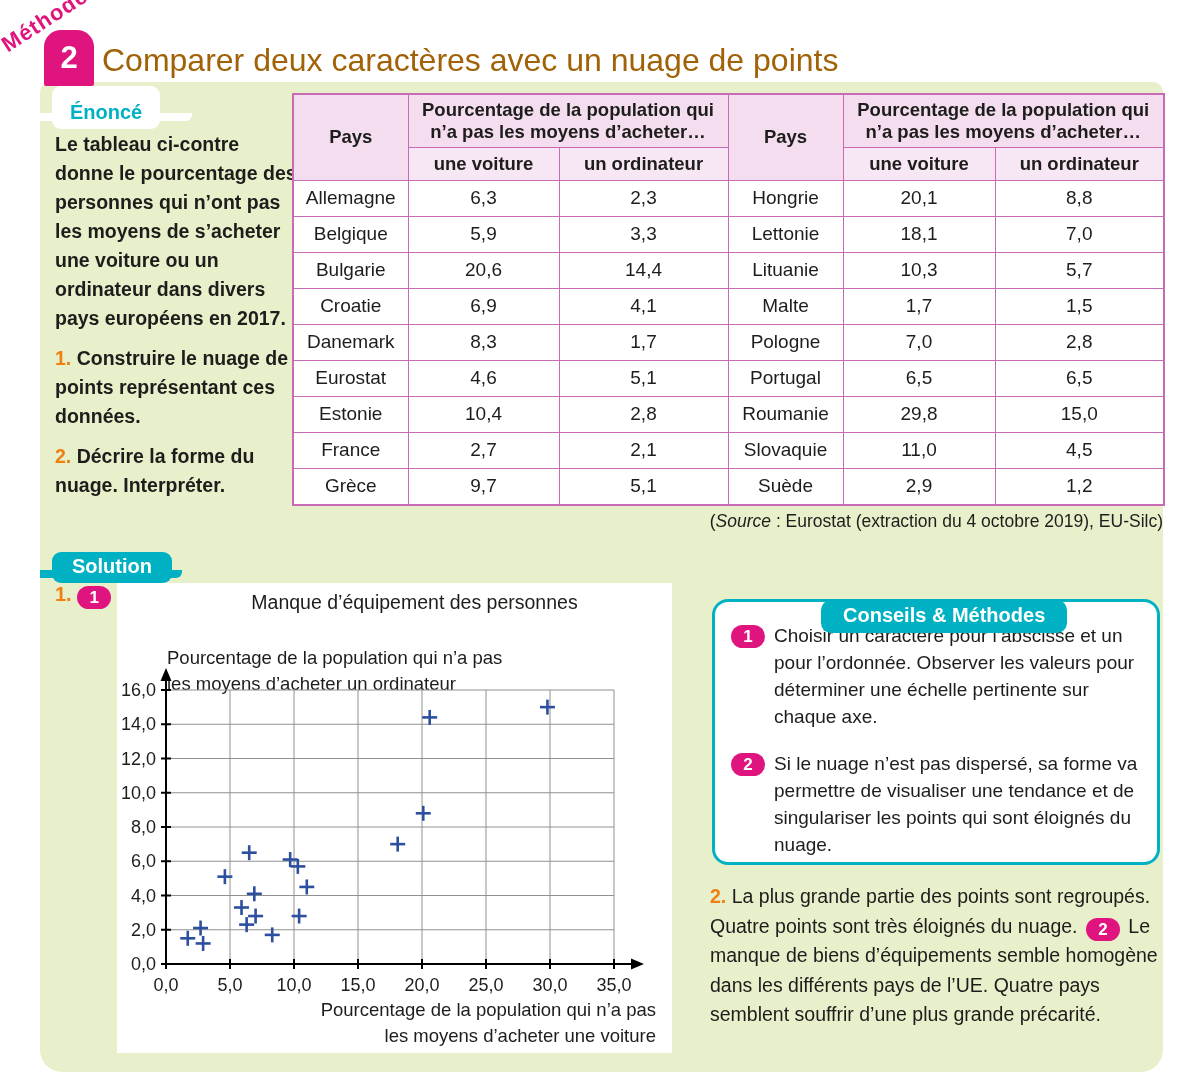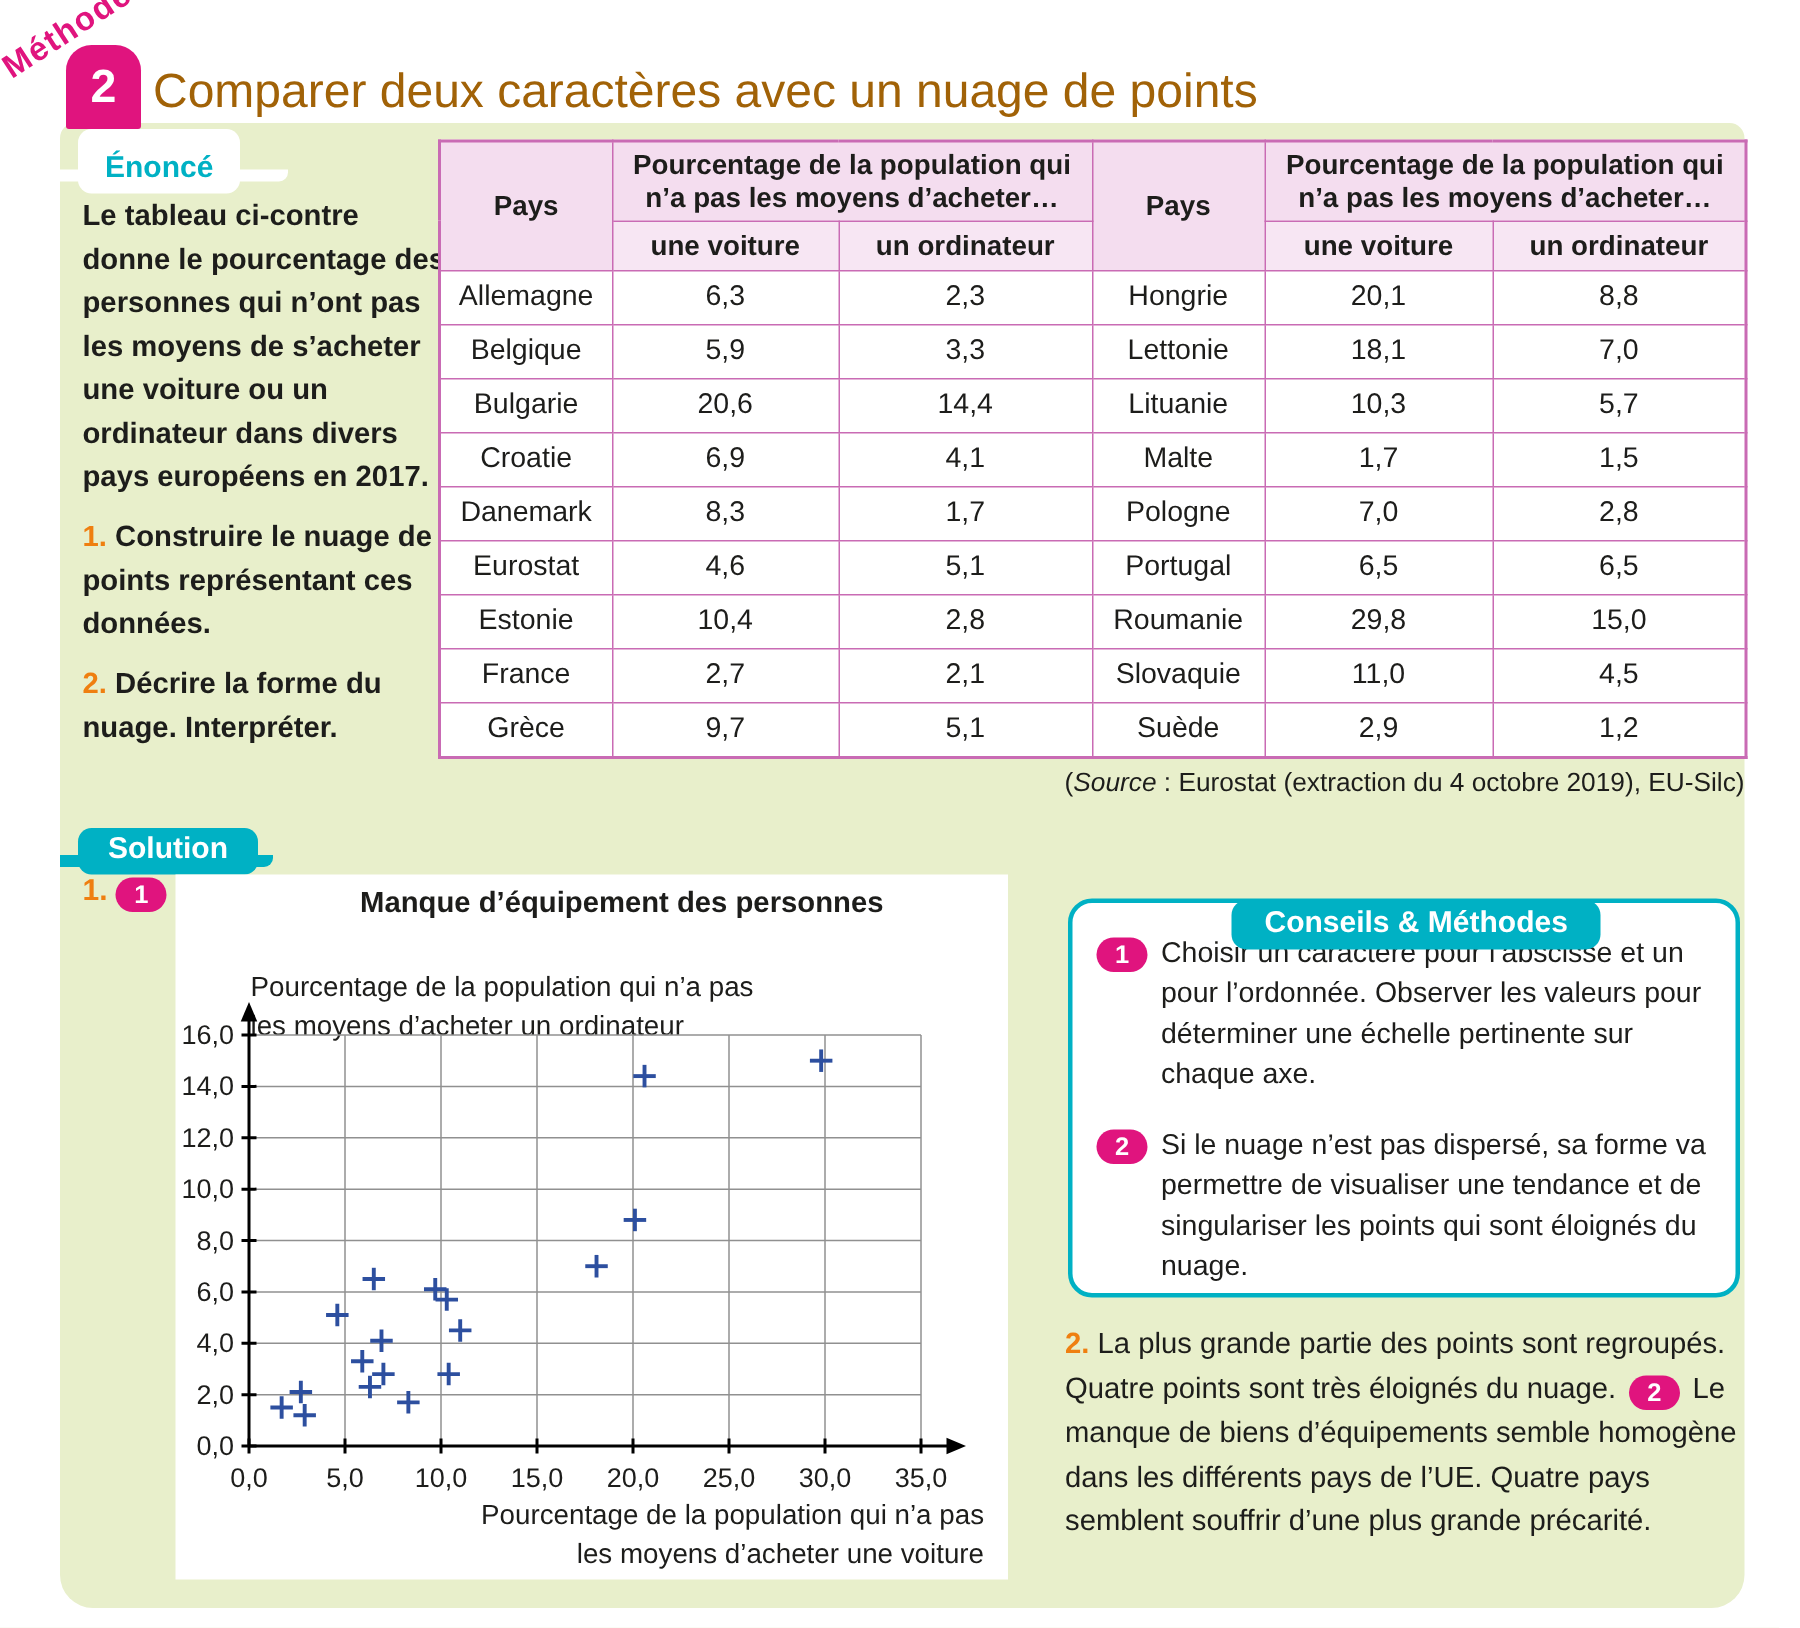--- a/index.html
+++ b/index.html
@@ -43,21 +43,21 @@
 
   .source-line{position:absolute;right:37px;top:511px;font-size:17.5px;}
 
   
   .step1{position:absolute;left:55px;top:583px;font-size:20px;}
   .pill{display:inline-block;background:#e0147e;color:#fff;font-weight:bold;font-size:17px;
     min-width:34px;height:23px;line-height:23px;border-radius:12px;text-align:center;vertical-align:-2px;}
 
   
   .chart-panel{position:absolute;left:117px;top:583px;width:555px;height:470px;background:#fff;}
-  .chart-title{position:absolute;left:45px;right:5px;top:6px;text-align:center;font-weight:bold;
+  .chart-title{position:absolute;left:45px;right:5px;top:6px;text-align:center;font-weight:normal;
     font-size:19.5px;line-height:26px;}
   .chart-ylabel{position:absolute;left:50px;top:62px;font-size:18.5px;line-height:26px;}
   .chart-xlabel{position:absolute;right:16px;top:414px;text-align:right;font-size:18.5px;line-height:26px;}
   .plot-svg{position:absolute;left:0;top:0;}
 
   
   .conseils-tab{position:absolute;left:821px;top:600px;background:#00b1c4;color:#fff;z-index:2;
     font-size:20px;font-weight:bold;padding:4px 22px 6px 22px;border-radius:10px;}
   .conseils-box{position:absolute;left:712px;top:599px;width:442px;height:260px;background:#fff;
     border:3px solid #00b1c4;border-radius:16px;padding:0;}

